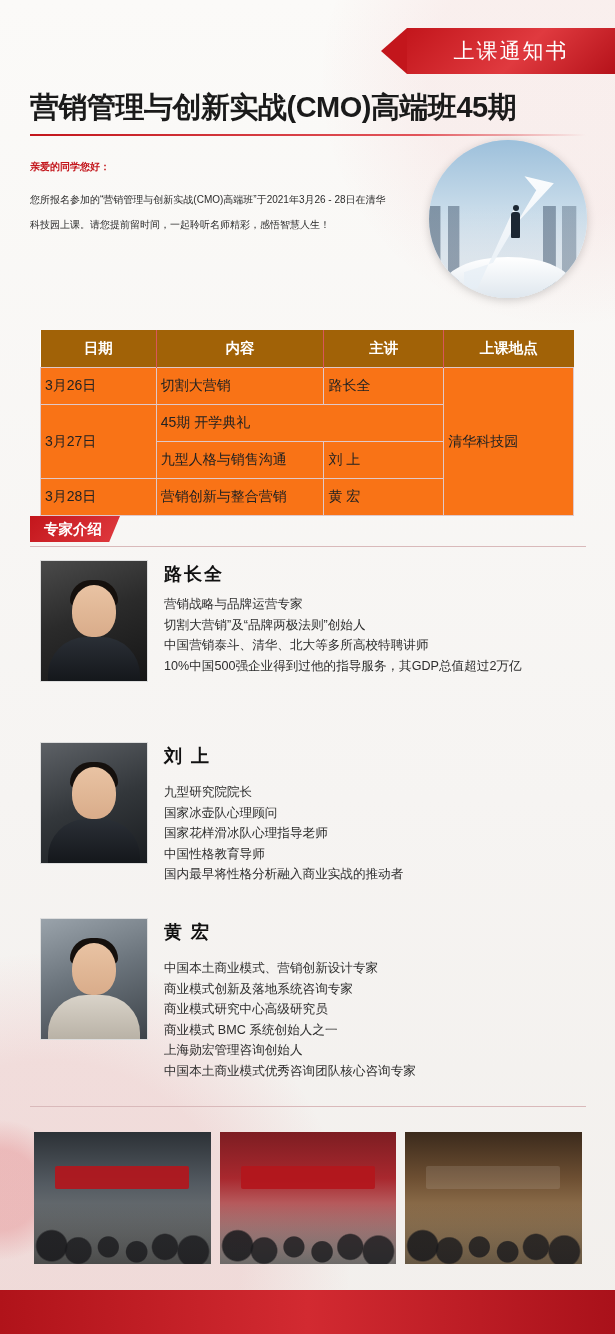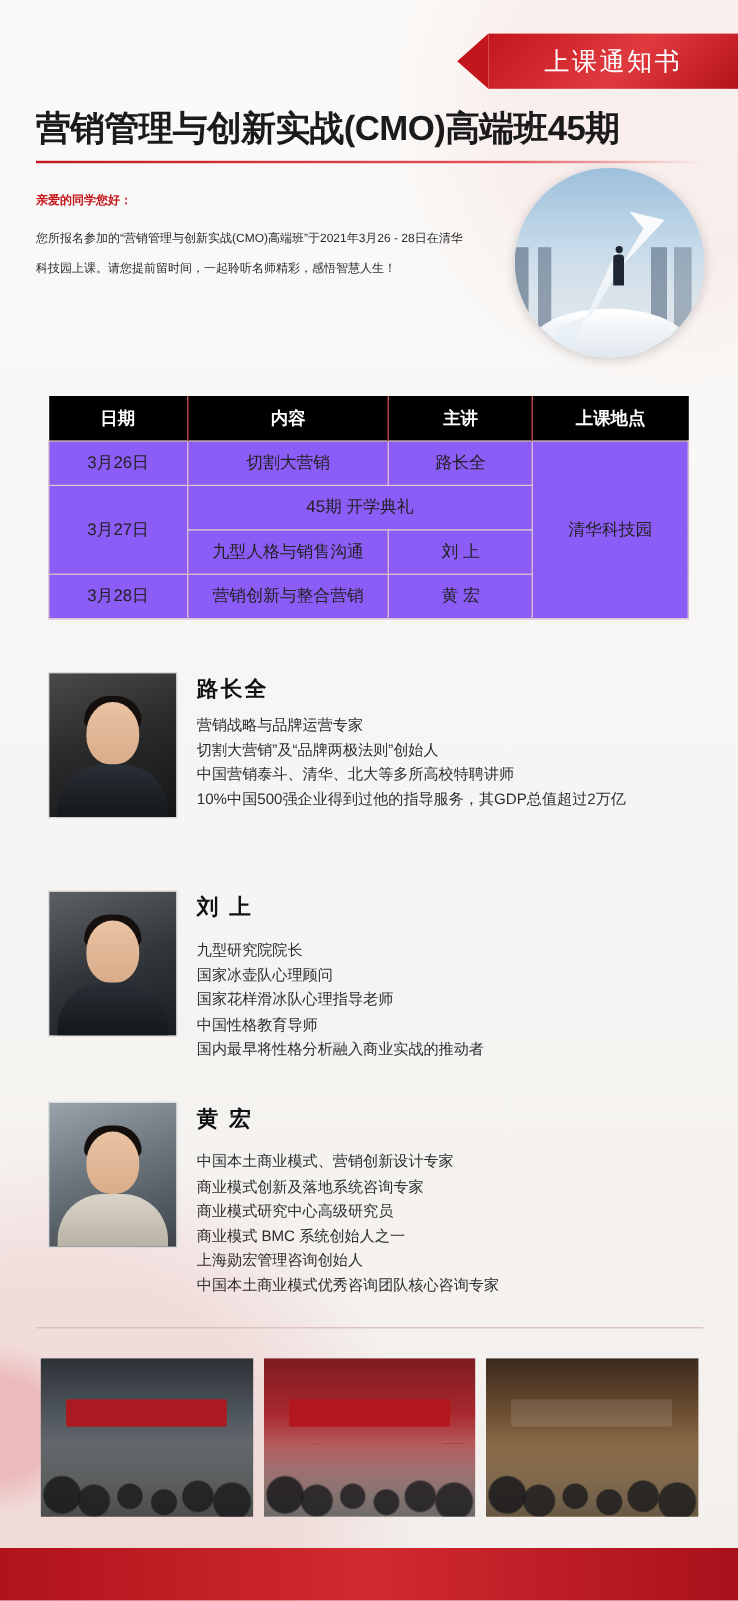--- a/index.html
+++ b/index.html
@@ -102,33 +102,33 @@
   }
   .hero-photo .man::before {
     content:""; position:absolute; left:1.5px; top:-7px;
     width:6px; height:6px; border-radius:50%; background:#1c2733;
   }
 
   
   .table-wrap { position: absolute; top: 330px; left: 40px; width: 534px; }
   table.schedule { width: 100%; border-collapse: collapse; background: #fff; }
   table.schedule th {
-    background: #000000; color: #fff;
+    background: #a16207; color: #fff;
     font-size: 14.5px; font-weight: bold;
     padding: 9px 0; text-align: center;
     border-right: 1px solid #d8565b;
   }
   table.schedule th:last-child { border-right: none; }
   table.schedule td {
     border: 1px solid #e0c8c9;
-    text-align: center;
+    text-align: left;
     font-size: 14px;
     color: #222;
     padding: 9px 4px;
-    background: #8b5cf6;
+    background: #f97316;
   }
   .col-date { width: 116px; }
   .col-content { width: 168px; }
   .col-speaker { width: 120px; }
   .col-place { width: 130px; }
 
   
   .sec-head {
     position: absolute; left: 30px; top: 516px;
     width: 556px; height: 26px;
@@ -284,20 +284,24 @@
         </tr>
         <tr>
           <td>3月28日</td>
           <td>营销创新与整合营销</td>
           <td>黄  宏</td>
         </tr>
       </tbody>
     </table>
   </div>
 
+  <div class="sec-head">
+    <div class="tag">专家介绍</div>
+    <div class="rule"></div>
+  </div>
 
   <div class="expert e1">
     <div class="photo p1">
       <div class="hair"></div>
       <div class="face"></div>
       <div class="body"></div>
     </div>
     <div class="info">
       <div class="name">路长全</div>
       <div class="bio">营销战略与品牌运营专家</div>

